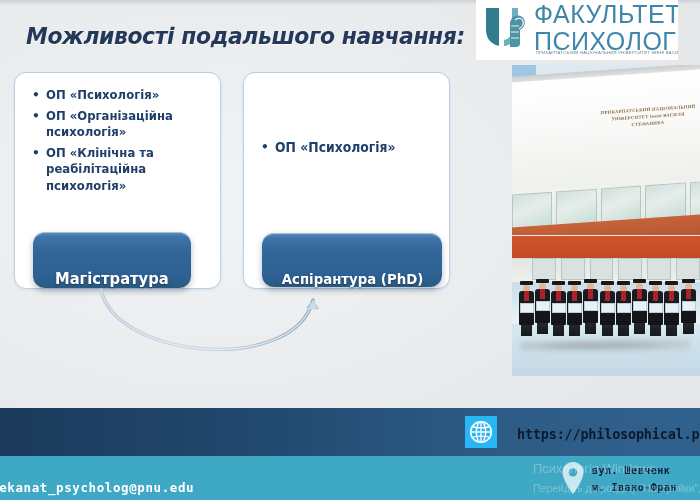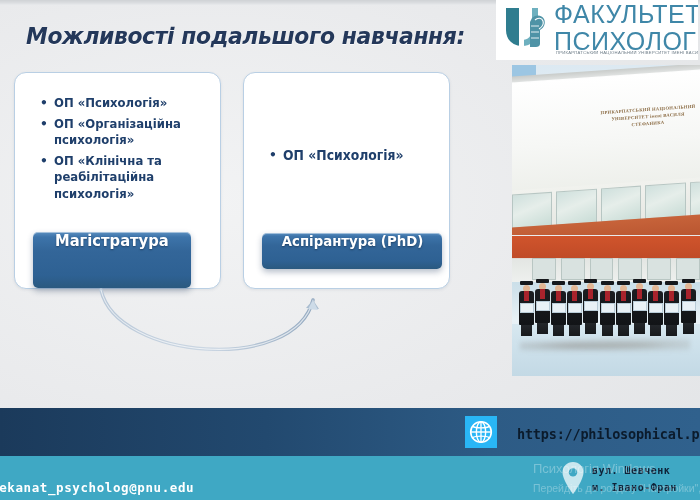--- a/index.html
+++ b/index.html
@@ -50,21 +50,21 @@
     background: #ffffff;
     border: 1px solid #b9cfe4;
     border-radius: 12px;
     box-shadow: 0 1px 3px rgba(60,80,110,0.10);
   }
   #card-master { left: 14px; top: 72px; width: 205px; height: 215px; }
   #card-phd    { left: 243px; top: 72px; width: 205px; height: 215px; }
 
   .bullets {
     list-style: none;
-    margin: 8px;
+    margin: 0;
     padding: 14px 20px 0 16px;
   }
   .bullets li {
     position: relative;
     padding-left: 16px;
     margin-bottom: 4px;
     font-family: "DejaVu Sans", sans-serif;
     font-weight: bold;
     font-size: 12.4px;
     line-height: 1.33;
@@ -79,54 +79,54 @@
     top: -1px;
     font-size: 13px;
     color: #1f3f6b;
   }
   #card-phd .bullets { padding-top: 66px; padding-left: 16px; }
   #card-phd .bullets li { font-size: 13.2px; }
 
   
   .chip {
     position: absolute;
-    border-radius: 5px;
+    border-radius: 12px;
     background: linear-gradient(180deg, #5b8fc0 0%, #3d74aa 9%, #336699 34%, #2e6193 78%, #2a597f 100%);
     box-shadow: 0 3px 6px rgba(30,55,90,0.33),
                 inset 0 1px 0 rgba(255,255,255,0.45);
     display: flex;
-    align-items: flex-start;
+    align-items: flex-end;
     justify-content: center;
   }
   .chip span {
     font-family: "DejaVu Sans", sans-serif;
     font-weight: bold;
     color: #ffffff;
     text-shadow: 0 1px 2px rgba(15,35,60,0.55);
     transform: scaleX(0.95);
     white-space: nowrap;
   }
   #chip-master { left: 33px; top: 232px; width: 158px; height: 56px; }
   #chip-master span { font-size: 15.5px; }
-  #chip-phd { left: 262px; top: 233px; width: 180px; height: 36px; }
+  #chip-phd { left: 262px; top: 233px; width: 180px; height: 54px; }
   #chip-phd span { font-size: 14px; }
 
   
   .arrow-svg {
     position: absolute;
     left: 95px;
     top: 278px;
     width: 265px;
     height: 105px;
   }
 
   
   .logo-box {
     position: absolute;
-    left: 496px;
+    left: 476px;
     top: 0px;
     width: 202px;
     height: 60px;
     background: #ffffff;
     overflow: hidden;
   }
   .logo-mark {
     position: absolute;
     left: 6px; top: 4px;
     width: 52px; height: 46px;

